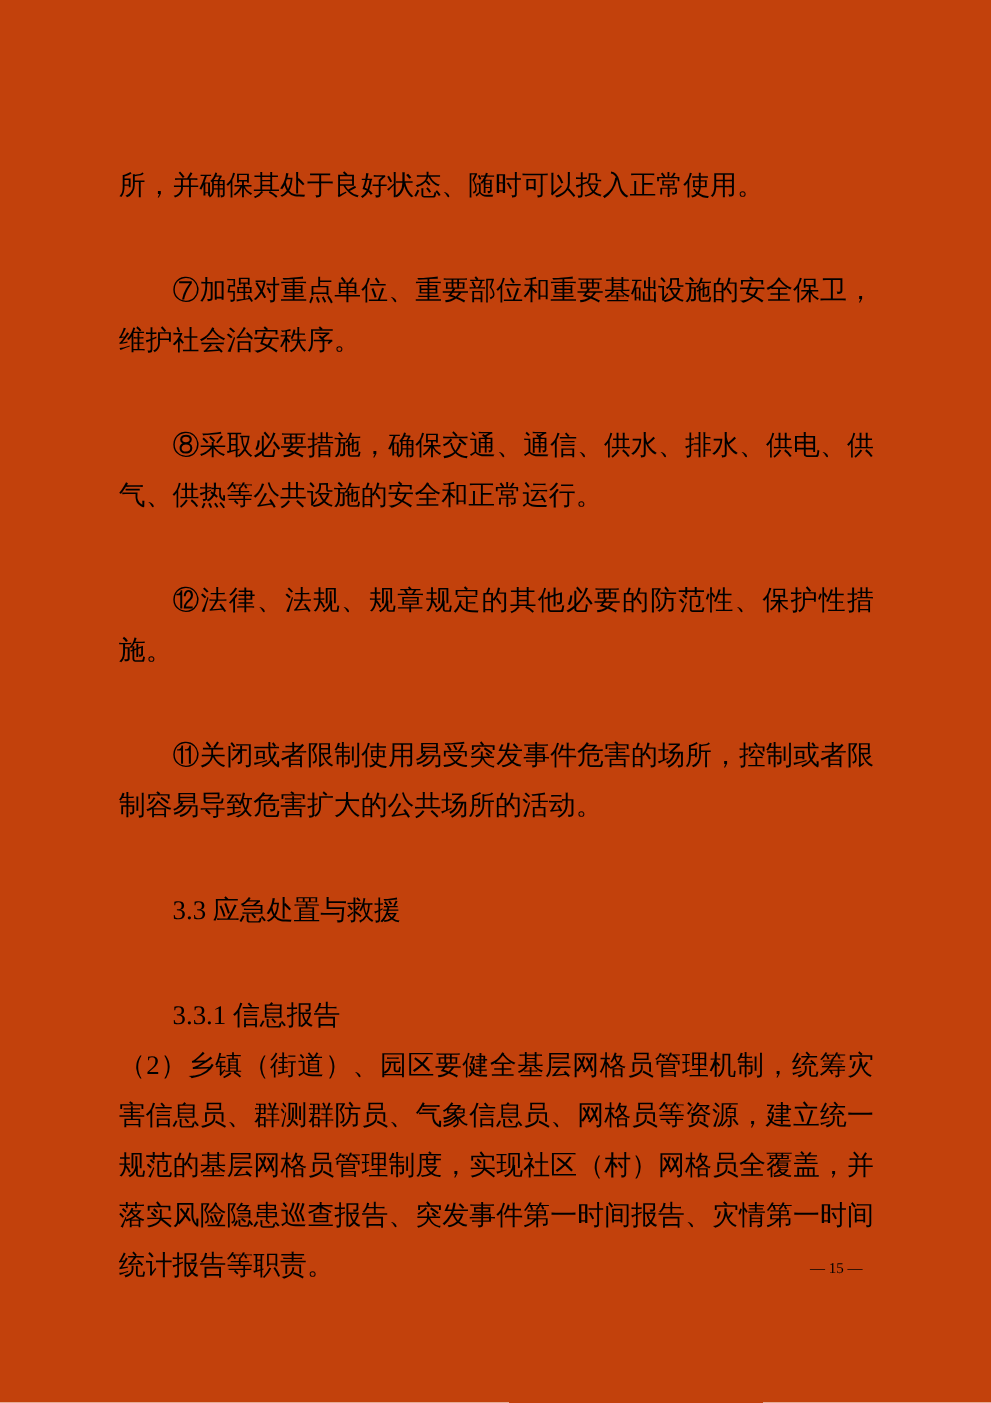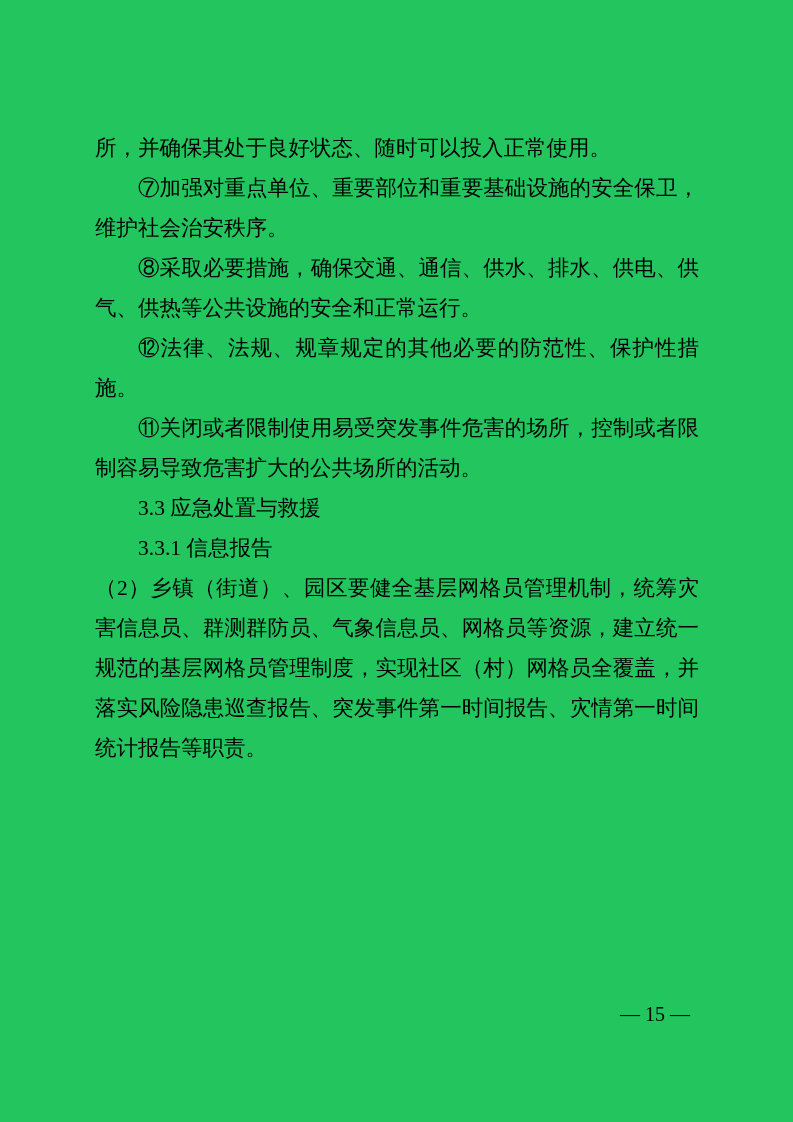--- a/index.html
+++ b/index.html
@@ -4,47 +4,48 @@
 <style>
   html, body {
     margin: 0;
     padding: 0;
     background: #ffffff;
   }
   .page {
     position: relative;
     width: 793px;
     height: 1122px;
-    background: #22c55e;
+    background: #c2410c;
     color: #000000;
     font-family: "Liberation Serif", "DejaVu Serif", serif;
     box-sizing: border-box;
     padding: 128px 94px 0 95px;
     overflow: hidden;
   }
   .content {
     width: 604px;
   }
   .content p {
     margin: 0;
     font-size: 21.5px;
     line-height: 40px;
     text-align: justify;
     text-justify: inter-character;
     letter-spacing: 0;
     word-break: break-all;
   }
   .content p.indent {
     text-indent: 43px;
+    margin-top: 44px;
   }
   .page-number {
     position: absolute;
     top: 1000px;
     right: 103px;
-    font-size: 20px;
+    font-size: 12px;
     line-height: 28px;
     color: #000000;
     font-family: "Liberation Serif", "DejaVu Serif", serif;
   }
 </style>
 </head>
 <body>
 
 <div class="page">
   <div class="content">

